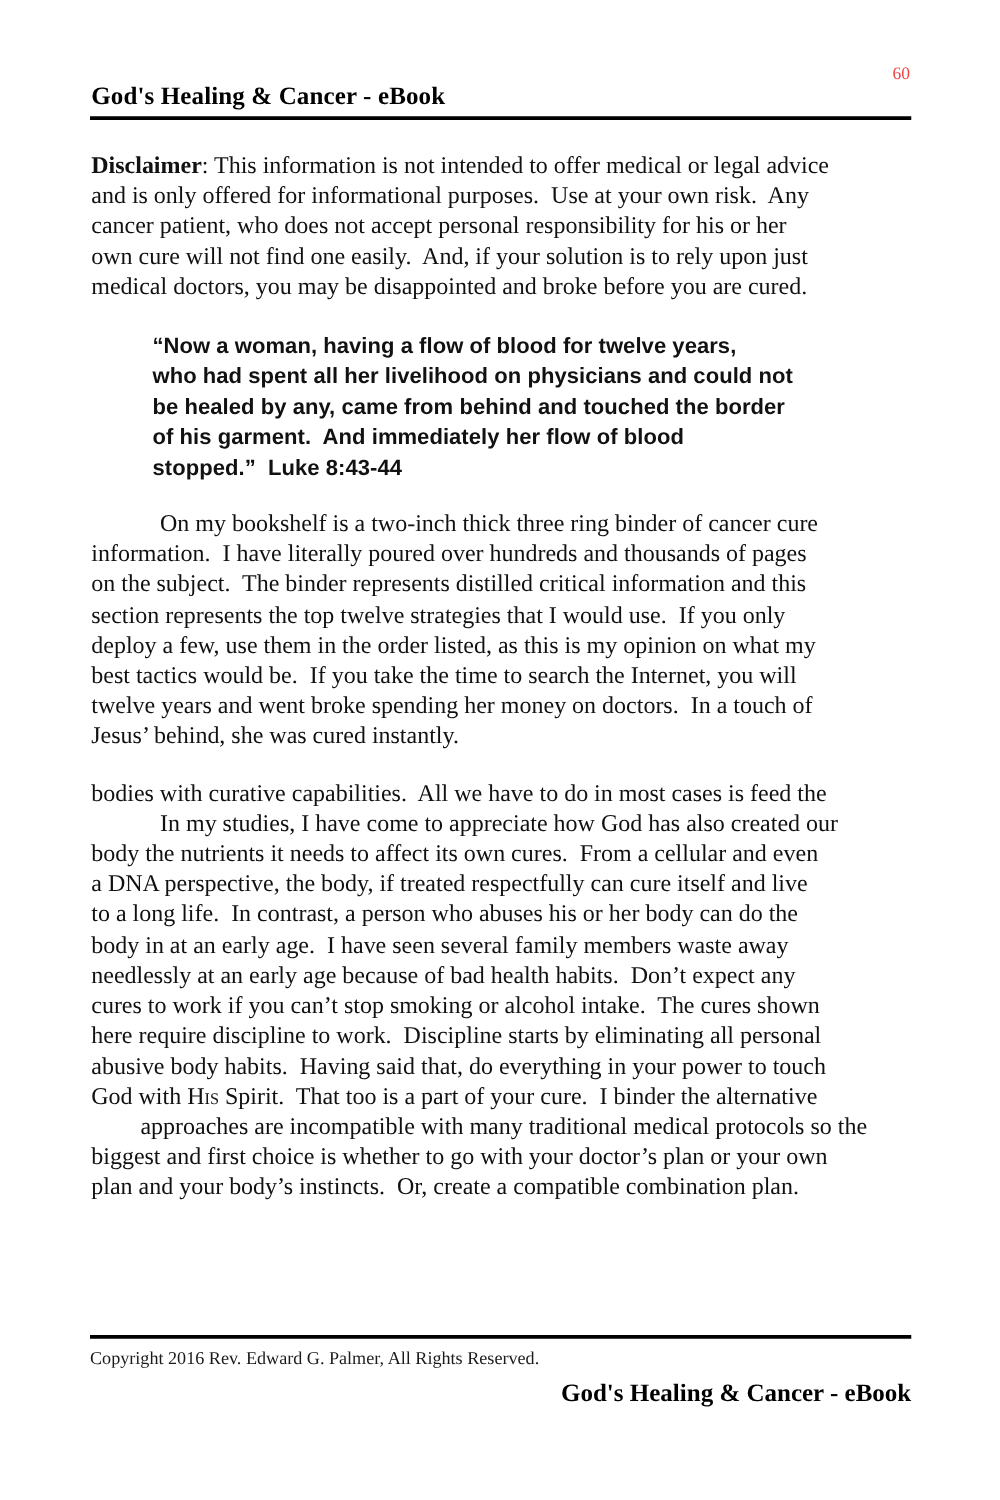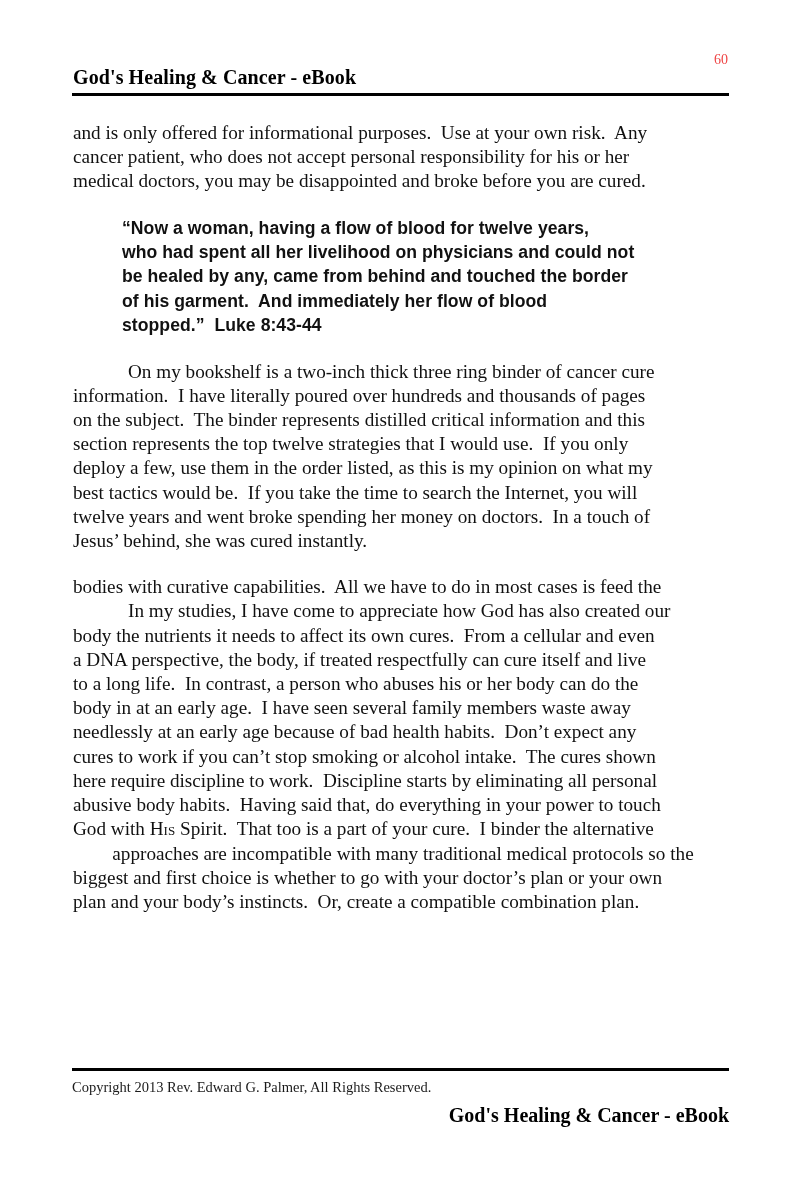--- a/index.html
+++ b/index.html
@@ -108,22 +108,24 @@
   </style>
 </head>
 <body>
 
 <div class="page-number">60</div>
 <div class="header-title">God's Healing &amp; Cancer - eBook</div>
 <div class="header-rule"></div>
 
 <div class="content">
   <p class="disc">
+    <span class="line" style="white-space: pre;"><span class="disclaimer-label" style="white-space: pre;">Disclaimer</span><span style="white-space: pre;">: This information is not intended to offer medical or legal advice</span></span>
     <span class="line" style="white-space: pre;">and is only offered for informational purposes.  Use at your own risk.  Any</span>
     <span class="line" style="white-space: pre;">cancer patient, who does not accept personal responsibility for his or her</span>
+    <span class="line" style="white-space: pre;">own cure will not find one easily.  And, if your solution is to rely upon just</span>
     <span class="line" style="white-space: pre;">medical doctors, you may be disappointed and broke before you are cured.</span>
   </p>
 
   <p class="quote">
     <span class="line" style="white-space: pre;">“Now a woman, having a flow of blood for twelve years,</span>
     <span class="line" style="white-space: pre;">who had spent all her livelihood on physicians and could not</span>
     <span class="line" style="white-space: pre;">be healed by any, came from behind and touched the border</span>
     <span class="line" style="white-space: pre;">of his garment.  And immediately her flow of blood</span>
     <span class="line" style="white-space: pre;">stopped.”  Luke 8:43-44</span>
   </p>
@@ -151,14 +153,14 @@
     <span class="line" style="white-space: pre;">here require discipline to work.  Discipline starts by eliminating all personal</span>
     <span class="line" style="white-space: pre;">abusive body habits.  Having said that, do everything in your power to touch</span>
     <span class="line" style="white-space: pre;"><span style="white-space: pre;">God with </span><span class="smallcaps" style="white-space: pre;">His</span><span style="white-space: pre;"> Spirit.  That too is a part of your cure.  I binder the alternative</span></span>
     <span class="line" style="white-space: pre; text-align: center;">approaches are incompatible with many traditional medical protocols so the</span>
     <span class="line" style="white-space: pre;">biggest and first choice is whether to go with your doctor’s plan or your own</span>
     <span class="line" style="white-space: pre;">plan and your body’s instincts.  Or, create a compatible combination plan.</span>
   </p>
 </div>
 
 <div class="footer-rule"></div>
-<div class="copyright">Copyright 2013 Rev. Edward G. Palmer, All Rights Reserved.</div>
+<div class="copyright">Copyright 2016 Rev. Edward G. Palmer, All Rights Reserved.</div>
 <div class="footer-title">God's Healing &amp; Cancer - eBook</div>
 
 </body></html>

